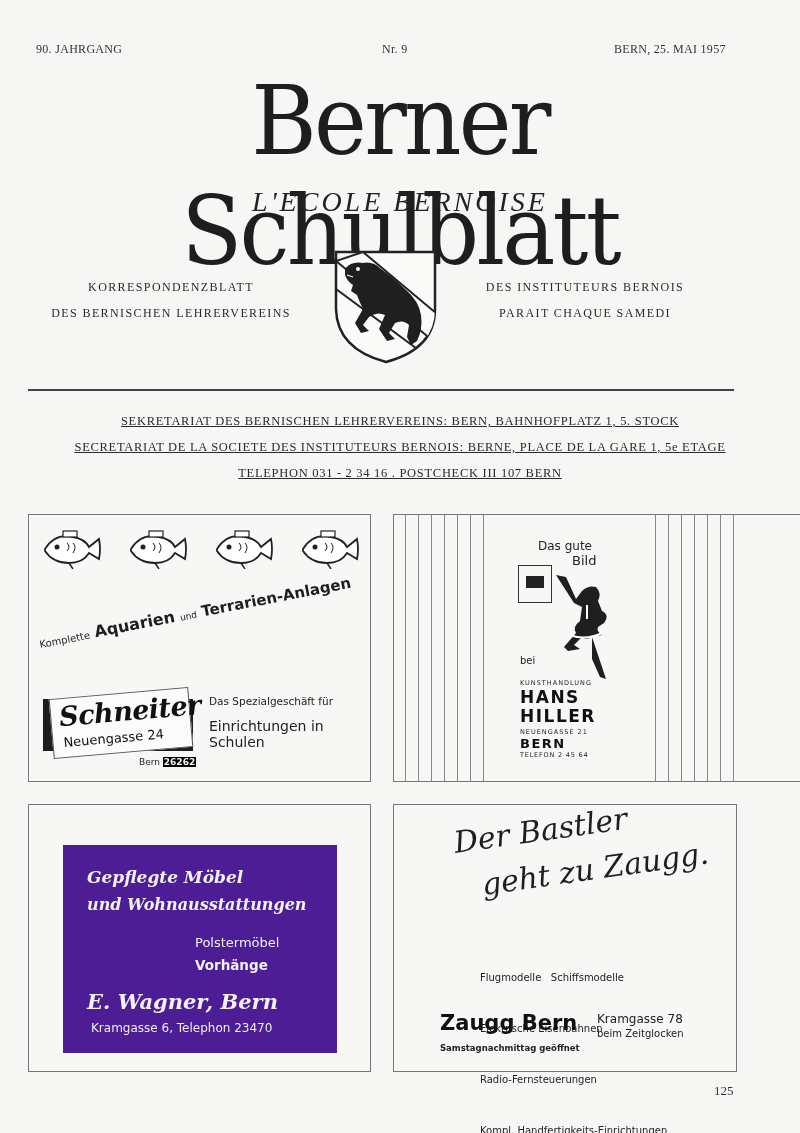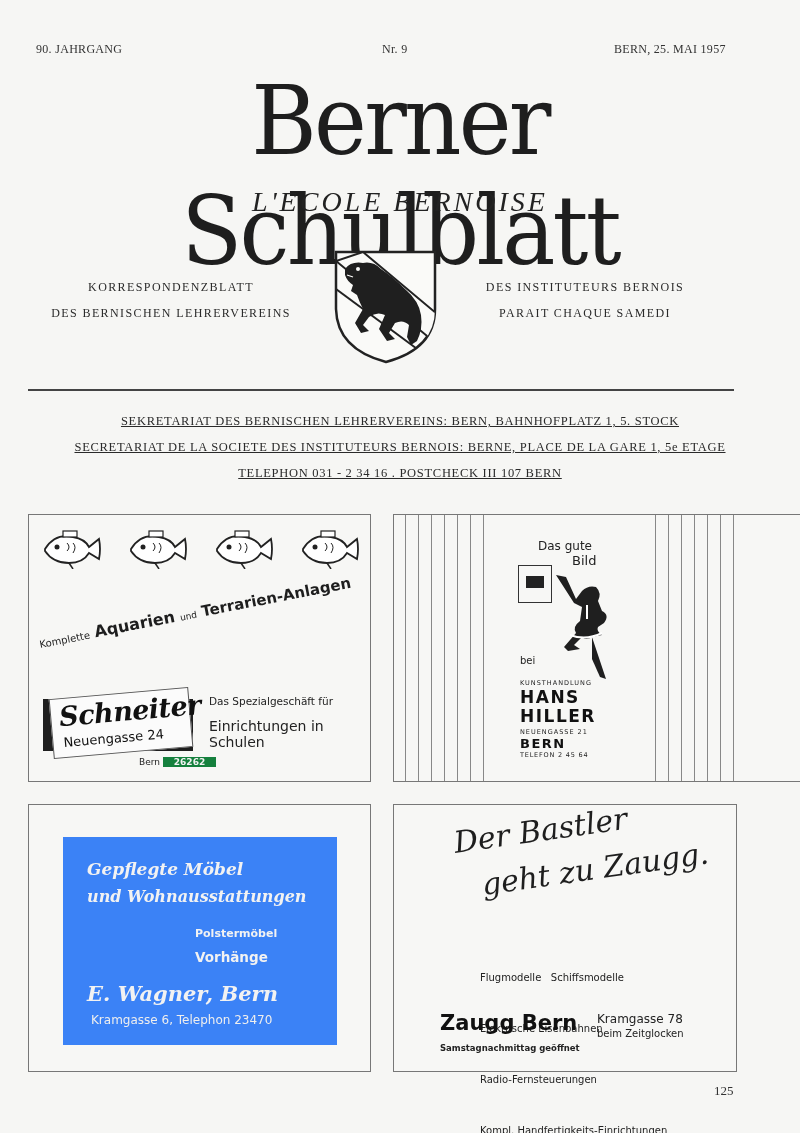--- a/index.html
+++ b/index.html
@@ -105,21 +105,21 @@
   </div>
   <div style="position:absolute; left:14px; top:184px; width:150px; height:52px; background:#1e1e1e;"></div>
   <div style="position:absolute; left:22px; top:178px; width:140px; height:60px; background:#fbfbfb; border:1px solid #555; transform:rotate(-5deg);">
     <div class="script" style="position:absolute; left:8px; top:2px; font-size:27px; color:#111; letter-spacing:-0.5px;">Schneiter</div>
     <div class="sans" style="position:absolute; left:10px; top:36px; font-size:13px; color:#111;">Neuengasse 24</div>
   </div>
   <div class="sans" style="position:absolute; left:180px; top:180px; font-size:10.5px; color:#222;">Das Spezialgeschäft für</div>
   <div class="sans" style="position:absolute; left:180px; top:203px; font-size:14px; color:#222;">Einrichtungen in Schulen</div>
   <div class="sans" style="position:absolute; left:110px; top:242px; font-size:9px; color:#222;">
     <span>Bern</span>
-    <span style="background:#15803d; color:#f2f2f2; font-weight:bold; padding:0 11px;">26262</span>
+    <span style="background:#000000; color:#f2f2f2; font-weight:bold; padding:0 1px;">26262</span>
   </div>
 </div>
 
 <div class="abs box" style="left:393px; top:514px; width:412px; height:268px; overflow:hidden;">
   <div style="position:absolute; left:0; top:0; width:92px; height:268px; background:repeating-linear-gradient(90deg, transparent 0 11px, #888 11px 12px, transparent 12px 13px);"></div>
   <div style="position:absolute; left:250px; top:0; width:94px; height:268px; background:repeating-linear-gradient(90deg, transparent 0 11px, #888 11px 12px, transparent 12px 13px);"></div>
   <div class="sans" style="position:absolute; left:144px; top:24px; font-size:12px; color:#222;">Das gute</div>
   <div class="sans" style="position:absolute; left:178px; top:38px; font-size:13px; color:#222;">Bild</div>
   <div style="position:absolute; left:124px; top:50px; width:34px; height:38px; border:1px solid #333;">
     <div style="position:absolute; left:7px; top:10px; width:18px; height:12px; background:#222;"></div>
@@ -133,24 +133,24 @@
   <div class="sans" style="position:absolute; left:126px; top:140px; font-size:10px; color:#222;">bei</div>
   <div class="sans" style="position:absolute; left:126px; top:164px; font-size:6.5px; letter-spacing:1px; color:#222;">KUNSTHANDLUNG</div>
   <div class="sans" style="position:absolute; left:126px; top:172px; font-size:17px; font-weight:bold; letter-spacing:1.5px; color:#111;">HANS</div>
   <div class="sans" style="position:absolute; left:126px; top:191px; font-size:17px; font-weight:bold; letter-spacing:1.5px; color:#111;">HILLER</div>
   <div class="sans" style="position:absolute; left:126px; top:213px; font-size:6.5px; letter-spacing:1px; color:#222;">NEUENGASSE 21</div>
   <div class="sans" style="position:absolute; left:126px; top:221px; font-size:13px; font-weight:bold; letter-spacing:1.5px; color:#111;">BERN</div>
   <div class="sans" style="position:absolute; left:126px; top:236px; font-size:6.5px; letter-spacing:0.8px; color:#222;">TELEFON 2 45 64</div>
 </div>
 
 <div class="abs box" style="left:28px; top:804px; width:343px; height:268px;">
-  <div style="position:absolute; left:34px; top:32px; width:274px; height:208px; background:#3b82f6;">
+  <div style="position:absolute; left:34px; top:40px; width:274px; height:208px; background:#4c1d95;">
     <div class="script" style="position:absolute; left:24px; top:22px; font-size:17px; color:#f2f2f2;">Gepflegte Möbel</div>
     <div class="script" style="position:absolute; left:24px; top:50px; font-size:16px; color:#f2f2f2;">und Wohnausstattungen</div>
-    <div class="sans" style="position:absolute; left:132px; top:90px; font-size:11px; font-weight:bold; color:#f2f2f2;">Polstermöbel</div>
+    <div class="sans" style="position:absolute; left:132px; top:90px; font-size:13px; font-weight:normal; color:#f2f2f2;">Polstermöbel</div>
     <div class="sans" style="position:absolute; left:132px; top:112px; font-size:13.5px; font-weight:bold; color:#f2f2f2;">Vorhänge</div>
     <div class="script" style="position:absolute; left:24px; top:144px; font-size:21px; color:#f2f2f2;">E. Wagner, Bern</div>
     <div class="sans" style="position:absolute; left:28px; top:176px; font-size:12px; color:#eee;">Kramgasse 6, Telephon 23470</div>
   </div>
 </div>
 
 <div class="abs box" style="left:393px; top:804px; width:344px; height:268px;">
   <div class="script" style="position:absolute; left:60px; top:20px; font-size:30px; font-weight:normal; color:#1e1e1e; transform:rotate(-8deg); transform-origin:left center;">Der Bastler</div>
   <div class="script" style="position:absolute; left:88px; top:62px; font-size:30px; font-weight:normal; color:#1e1e1e; transform:rotate(-8deg); transform-origin:left center;">geht zu Zaugg.</div>
   <div class="sans" style="position:absolute; left:86px; top:130px; font-size:10px; line-height:17px; color:#222; white-space:pre;">

